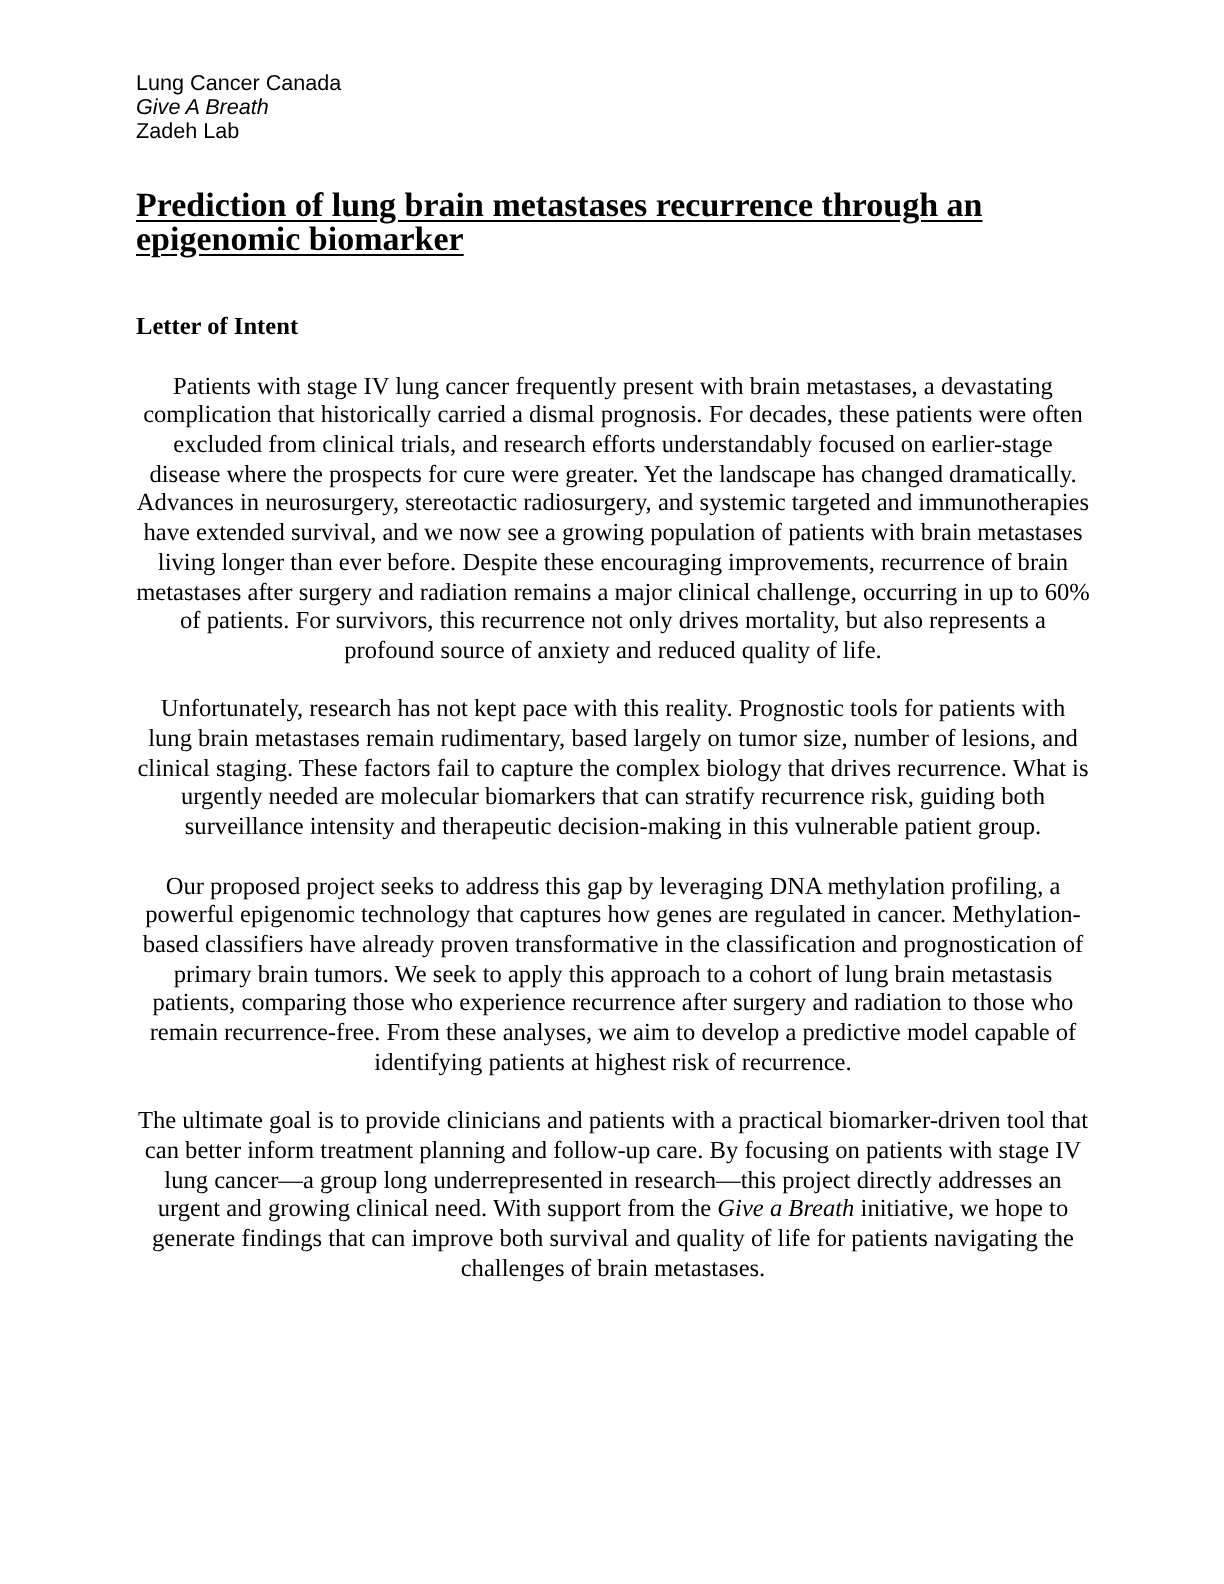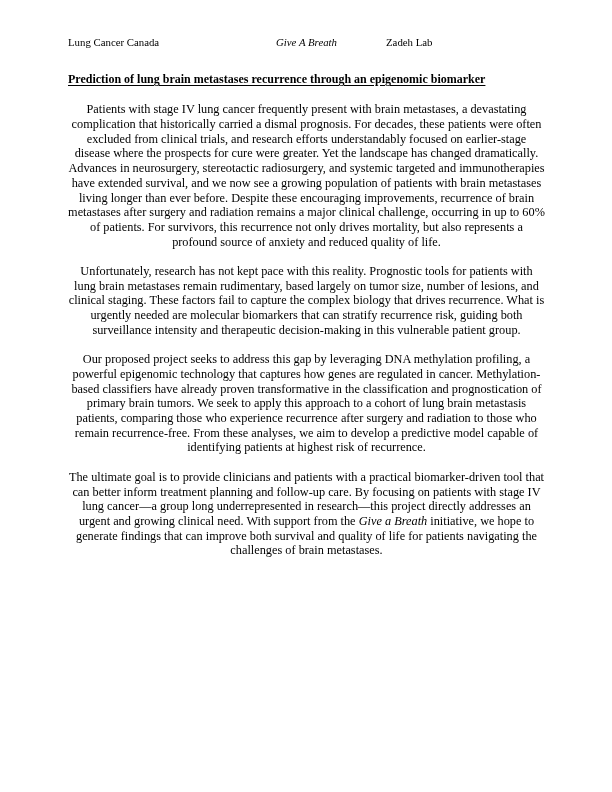--- a/index.html
+++ b/index.html
@@ -16,31 +16,32 @@
     background: #ffffff;
     color: #000000;
     font-family: "Liberation Serif", serif;
     font-size: 12.3px;
     line-height: 14.7px;
     overflow: hidden;
   }
   .header {
     display: flex;
     align-items: baseline;
-    font-family: Liberation Serif, serif;
+    font-family: Liberation Sans, sans-serif;
     font-size: 10.8px;
     line-height: 12px;
+    flex-direction: column;
   }
   .header .h-left  { flex: 1; text-align: left; }
   .header .h-center{ flex: 1; text-align: center; font-style: italic; }
   .header .h-right { flex: 1; text-align: left; }
   .doc-title {
     margin: 23px 0 0 0;
     font-family: "Liberation Serif", serif;
-    font-size: 12px;
+    font-size: 17px;
     line-height: 16.6px;
     font-weight: bold;
     text-decoration: underline;
     text-underline-offset: 2px;
   }
   .section-heading {
     margin: 28px 0 0 0;
     font-size: 12.3px;
     line-height: 14.7px;
     font-weight: bold;
@@ -57,20 +58,21 @@
 <div class="page">
 
   <div class="header">
     <span class="h-left">Lung Cancer Canada</span>
     <span class="h-center">Give A Breath</span>
     <span class="h-right">Zadeh Lab</span>
   </div>
 
   <h1 class="doc-title">Prediction of lung brain metastases recurrence through an epigenomic biomarker</h1>
 
+  <h2 class="section-heading">Letter of Intent</h2>
 
   <p class="body-para">Patients with stage IV lung cancer frequently present with brain metastases, a devastating complication that historically carried a dismal prognosis. For decades, these patients were often excluded from clinical trials, and research efforts understandably focused on earlier-stage disease where the prospects for cure were greater. Yet the landscape has changed dramatically. Advances in neurosurgery, stereotactic radiosurgery, and systemic targeted and immunotherapies have extended survival, and we now see a growing population of patients with brain metastases living longer than ever before. Despite these encouraging improvements, recurrence of brain metastases after surgery and radiation remains a major clinical challenge, occurring in up to 60% of patients. For survivors, this recurrence not only drives mortality, but also represents a profound source of anxiety and reduced quality of life.</p>
 
   <p class="body-para">Unfortunately, research has not kept pace with this reality. Prognostic tools for patients with lung brain metastases remain rudimentary, based largely on tumor size, number of lesions, and clinical staging. These factors fail to capture the complex biology that drives recurrence. What is urgently needed are molecular biomarkers that can stratify recurrence risk, guiding both surveillance intensity and therapeutic decision-making in this vulnerable patient group.</p>
 
   <p class="body-para">Our proposed project seeks to address this gap by leveraging DNA methylation profiling, a powerful epigenomic technology that captures how genes are regulated in cancer. Methylation-based classifiers have already proven transformative in the classification and prognostication of primary brain tumors. We seek to apply this approach to a cohort of lung brain metastasis patients, comparing those who experience recurrence after surgery and radiation to those who remain recurrence-free. From these analyses, we aim to develop a predictive model capable of identifying patients at highest risk of recurrence.</p>
 
   <p class="body-para"><span>The ultimate goal is to provide clinicians and patients with a practical biomarker-driven tool that can better inform treatment planning and follow-up care. By focusing on patients with stage IV lung cancer—a group long underrepresented in research—this project directly addresses an urgent and growing clinical need. With support from the </span><em class="serif-italic">Give a Breath</em><span> initiative, we hope to generate findings that can improve both survival and quality of life for patients navigating the challenges of brain metastases.</span></p>
 
 </div>

